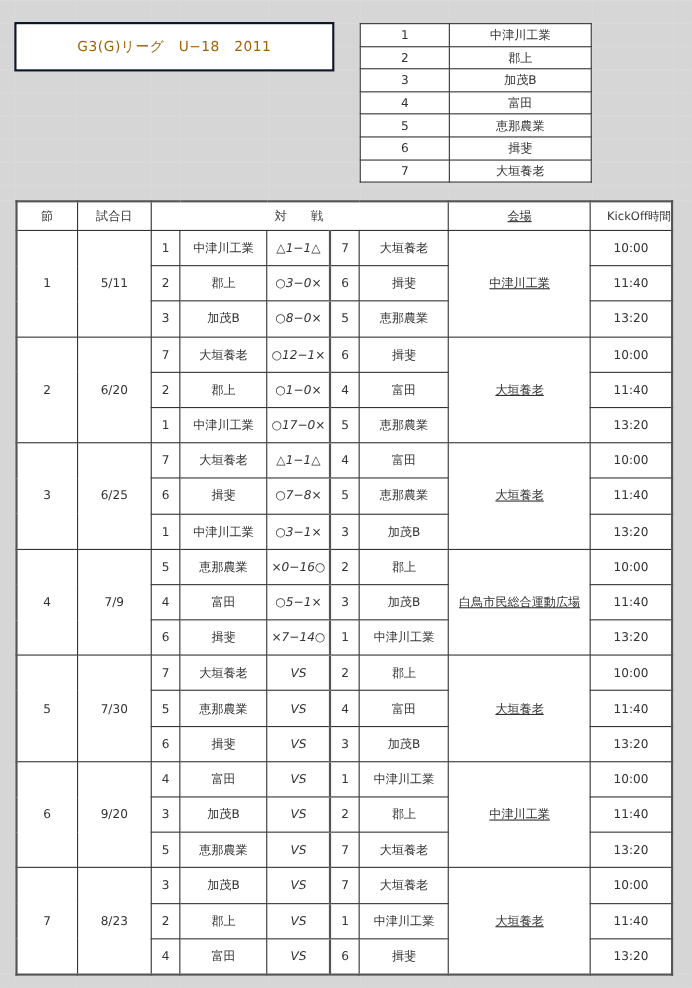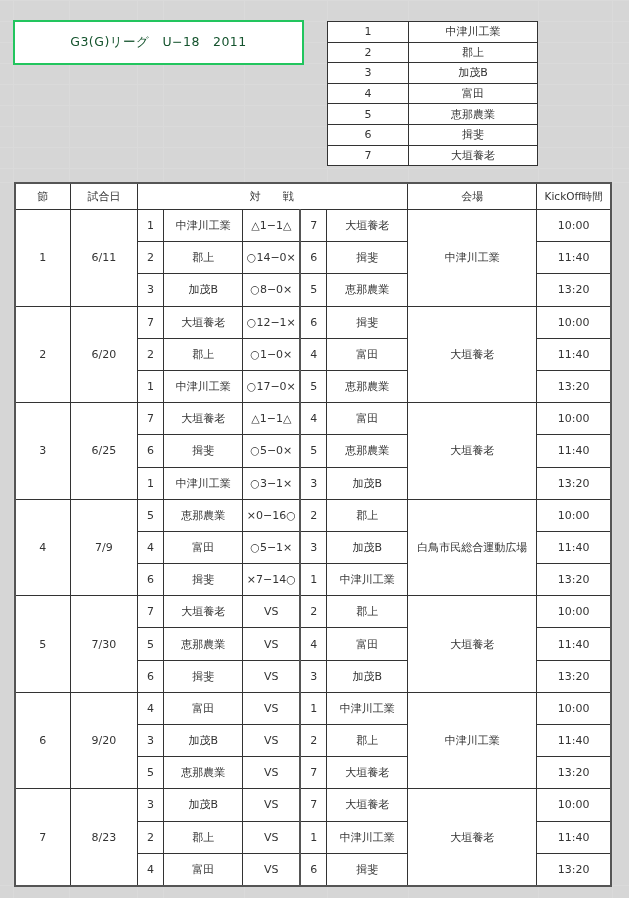--- a/index.html
+++ b/index.html
@@ -11,48 +11,48 @@
       linear-gradient(to bottom, #d9d9d9 1px, transparent 1px);
     background-size: 1px 1px;
     font-family: "DejaVu Sans", "Liberation Sans", sans-serif;
     color:#222;
   }
   .gridlines { position:absolute; inset:0; pointer-events:none; }
   .vl { position:absolute; top:0; bottom:0; width:1px; background:#dadada; }
   .hl { position:absolute; left:0; right:0; height:1px; background:#dadada; }
   .title-box {
     position:absolute; left:13px; top:20px; width:287px; height:41px;
-    border:2px solid #22c55e; background:#fff;
+    border:2px solid #0f172a; background:#fff;
     display:flex; align-items:center; justify-content:center;
-    font-size:12.5px; letter-spacing:0.5px; color:#14532d;
+    font-size:12.5px; letter-spacing:0.5px; color:#a16207;
   }
   table { border-collapse:collapse; background:#fff; position:absolute; }
   .teams { left:327px; top:21px; width:211px; }
   .teams td {
     border:1.5px solid #333; height:19.6px; padding:0;
     text-align:center; font-size:11px; color:#333;
   }
   .teams td.num { width:80px; }
   .sched { left:14px; top:182px; width:598px; border:2px solid #555; }
   .sched th, .sched td {
     border:1px solid #333; padding:0; text-align:center;
     font-size:11px; color:#333; font-weight:normal;
   }
   .sched th { height:25px; }
   .sched td { height:31.2px; }
-  .sched .small { font-size:10.5px; }
+  .sched .small { font-size:10.5px;text-align:right; }
   .sched tr.grp-start td { border-top:1.5px solid #333; }
   .c-round { width:54px; }
   .c-date { width:67px; }
   .c-hn { width:25px; }
   .c-home { width:79px; }
-  .c-score { width:56px; border-right:2px solid #555 !important; }
+  .c-score { width:56px; border-right:2px solid #555 !important;font-style:italic; }
   .c-an { width:25px; }
   .c-away { width:81px; }
-  .c-venue { width:129px; }
+  .c-venue { width:129px;text-decoration:underline; }
   .c-time { width:73px; }
   .hdr-match { letter-spacing:22px; padding-left:20px !important; }
 </style>
 </head>
 <body>
 
 <div class="gridlines">
   <div class="vl" style="left:13px"></div>
   <div class="vl" style="left:69px"></div>
   <div class="vl" style="left:137px"></div>
@@ -116,33 +116,33 @@
       <th class="c-round">節</th>
       <th class="c-date">試合日</th>
       <th colspan="5" class="hdr-match" style="border-right:1px solid #333">対戦</th>
       <th class="c-venue">会場</th>
       <th class="c-time small">KickOff時間</th>
     </tr>
   </thead>
   <tbody id="sched-body">
       <tr class="grp-start">
         <td class="c-round" rowspan="3">1</td>
-        <td class="c-date" rowspan="3">6/11</td>
+        <td class="c-date" rowspan="3">5/11</td>
         <td class="c-hn">1</td>
         <td class="c-home">中津川工業</td>
         <td class="c-score">△1−1△</td>
         <td class="c-an">7</td>
         <td class="c-away">大垣養老</td>
         <td class="c-venue" rowspan="3">中津川工業</td>
         <td class="c-time">10:00</td>
       </tr>
       <tr>
         <td class="c-hn">2</td>
         <td class="c-home">郡上</td>
-        <td class="c-score">○14−0×</td>
+        <td class="c-score">○3−0×</td>
         <td class="c-an">6</td>
         <td class="c-away">揖斐</td>
         <td class="c-time">11:40</td>
       </tr>
       <tr>
         <td class="c-hn">3</td>
         <td class="c-home">加茂B</td>
         <td class="c-score">○8−0×</td>
         <td class="c-an">5</td>
         <td class="c-away">恵那農業</td>
@@ -182,21 +182,21 @@
         <td class="c-home">大垣養老</td>
         <td class="c-score">△1−1△</td>
         <td class="c-an">4</td>
         <td class="c-away">富田</td>
         <td class="c-venue" rowspan="3">大垣養老</td>
         <td class="c-time">10:00</td>
       </tr>
       <tr>
         <td class="c-hn">6</td>
         <td class="c-home">揖斐</td>
-        <td class="c-score">○5−0×</td>
+        <td class="c-score">○7−8×</td>
         <td class="c-an">5</td>
         <td class="c-away">恵那農業</td>
         <td class="c-time">11:40</td>
       </tr>
       <tr>
         <td class="c-hn">1</td>
         <td class="c-home">中津川工業</td>
         <td class="c-score">○3−1×</td>
         <td class="c-an">3</td>
         <td class="c-away">加茂B</td>

